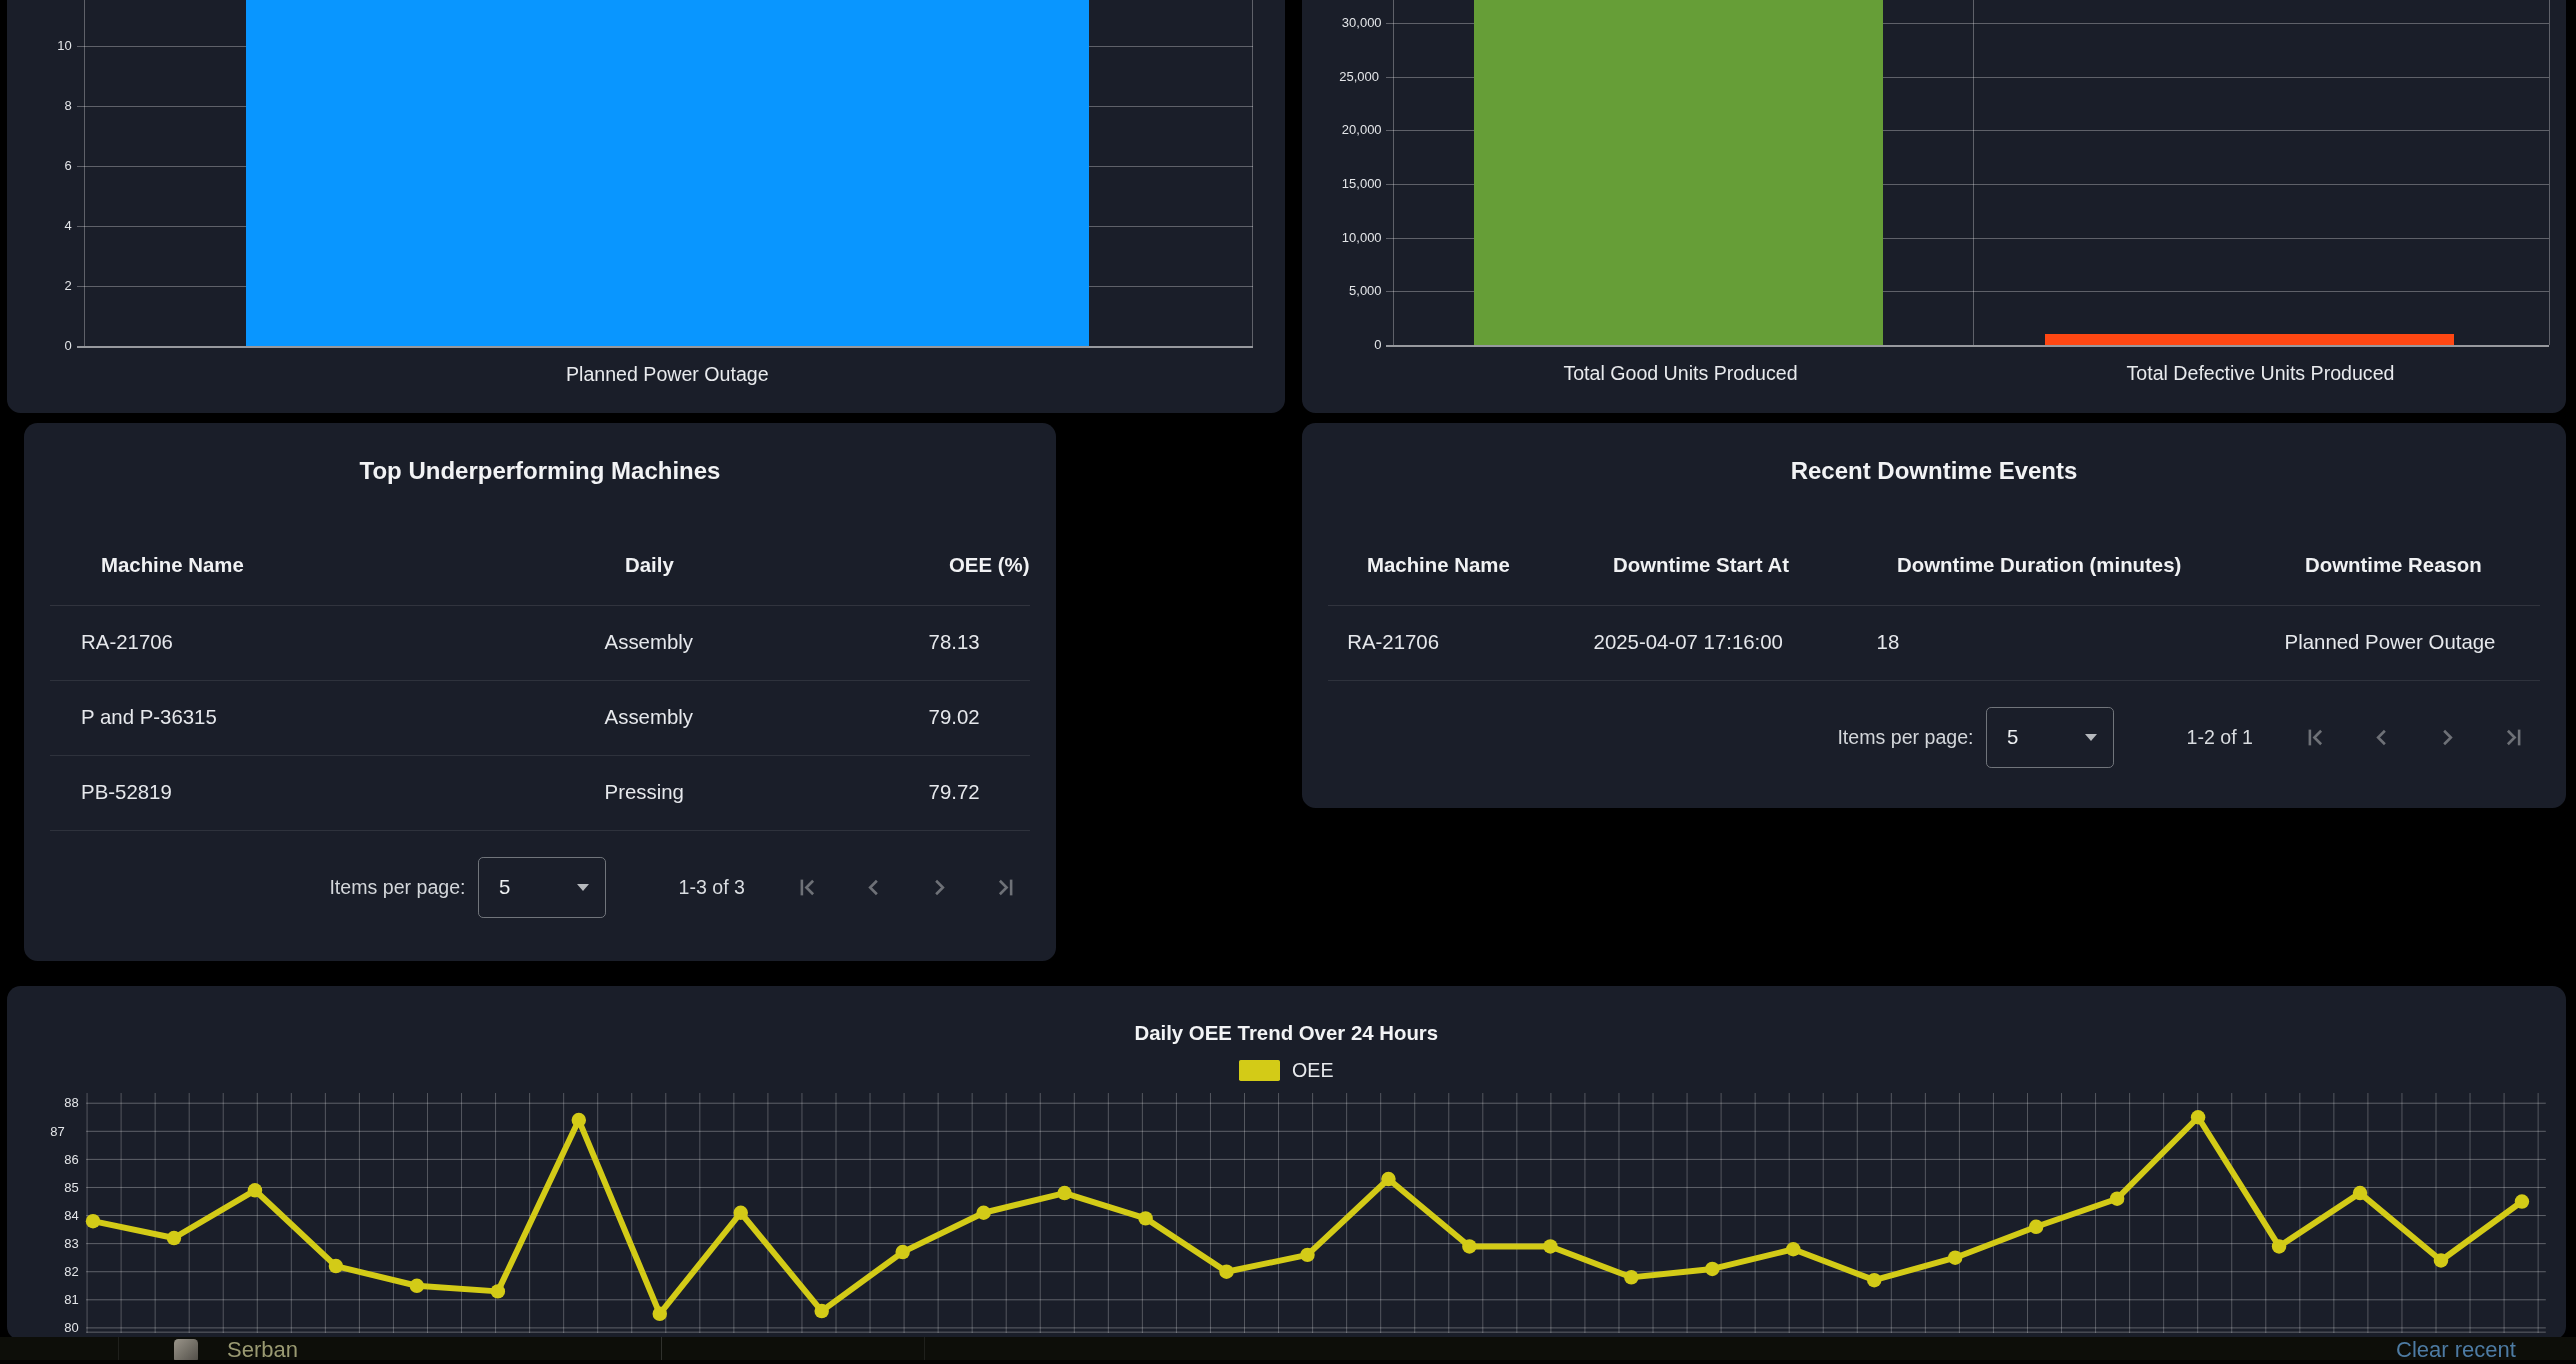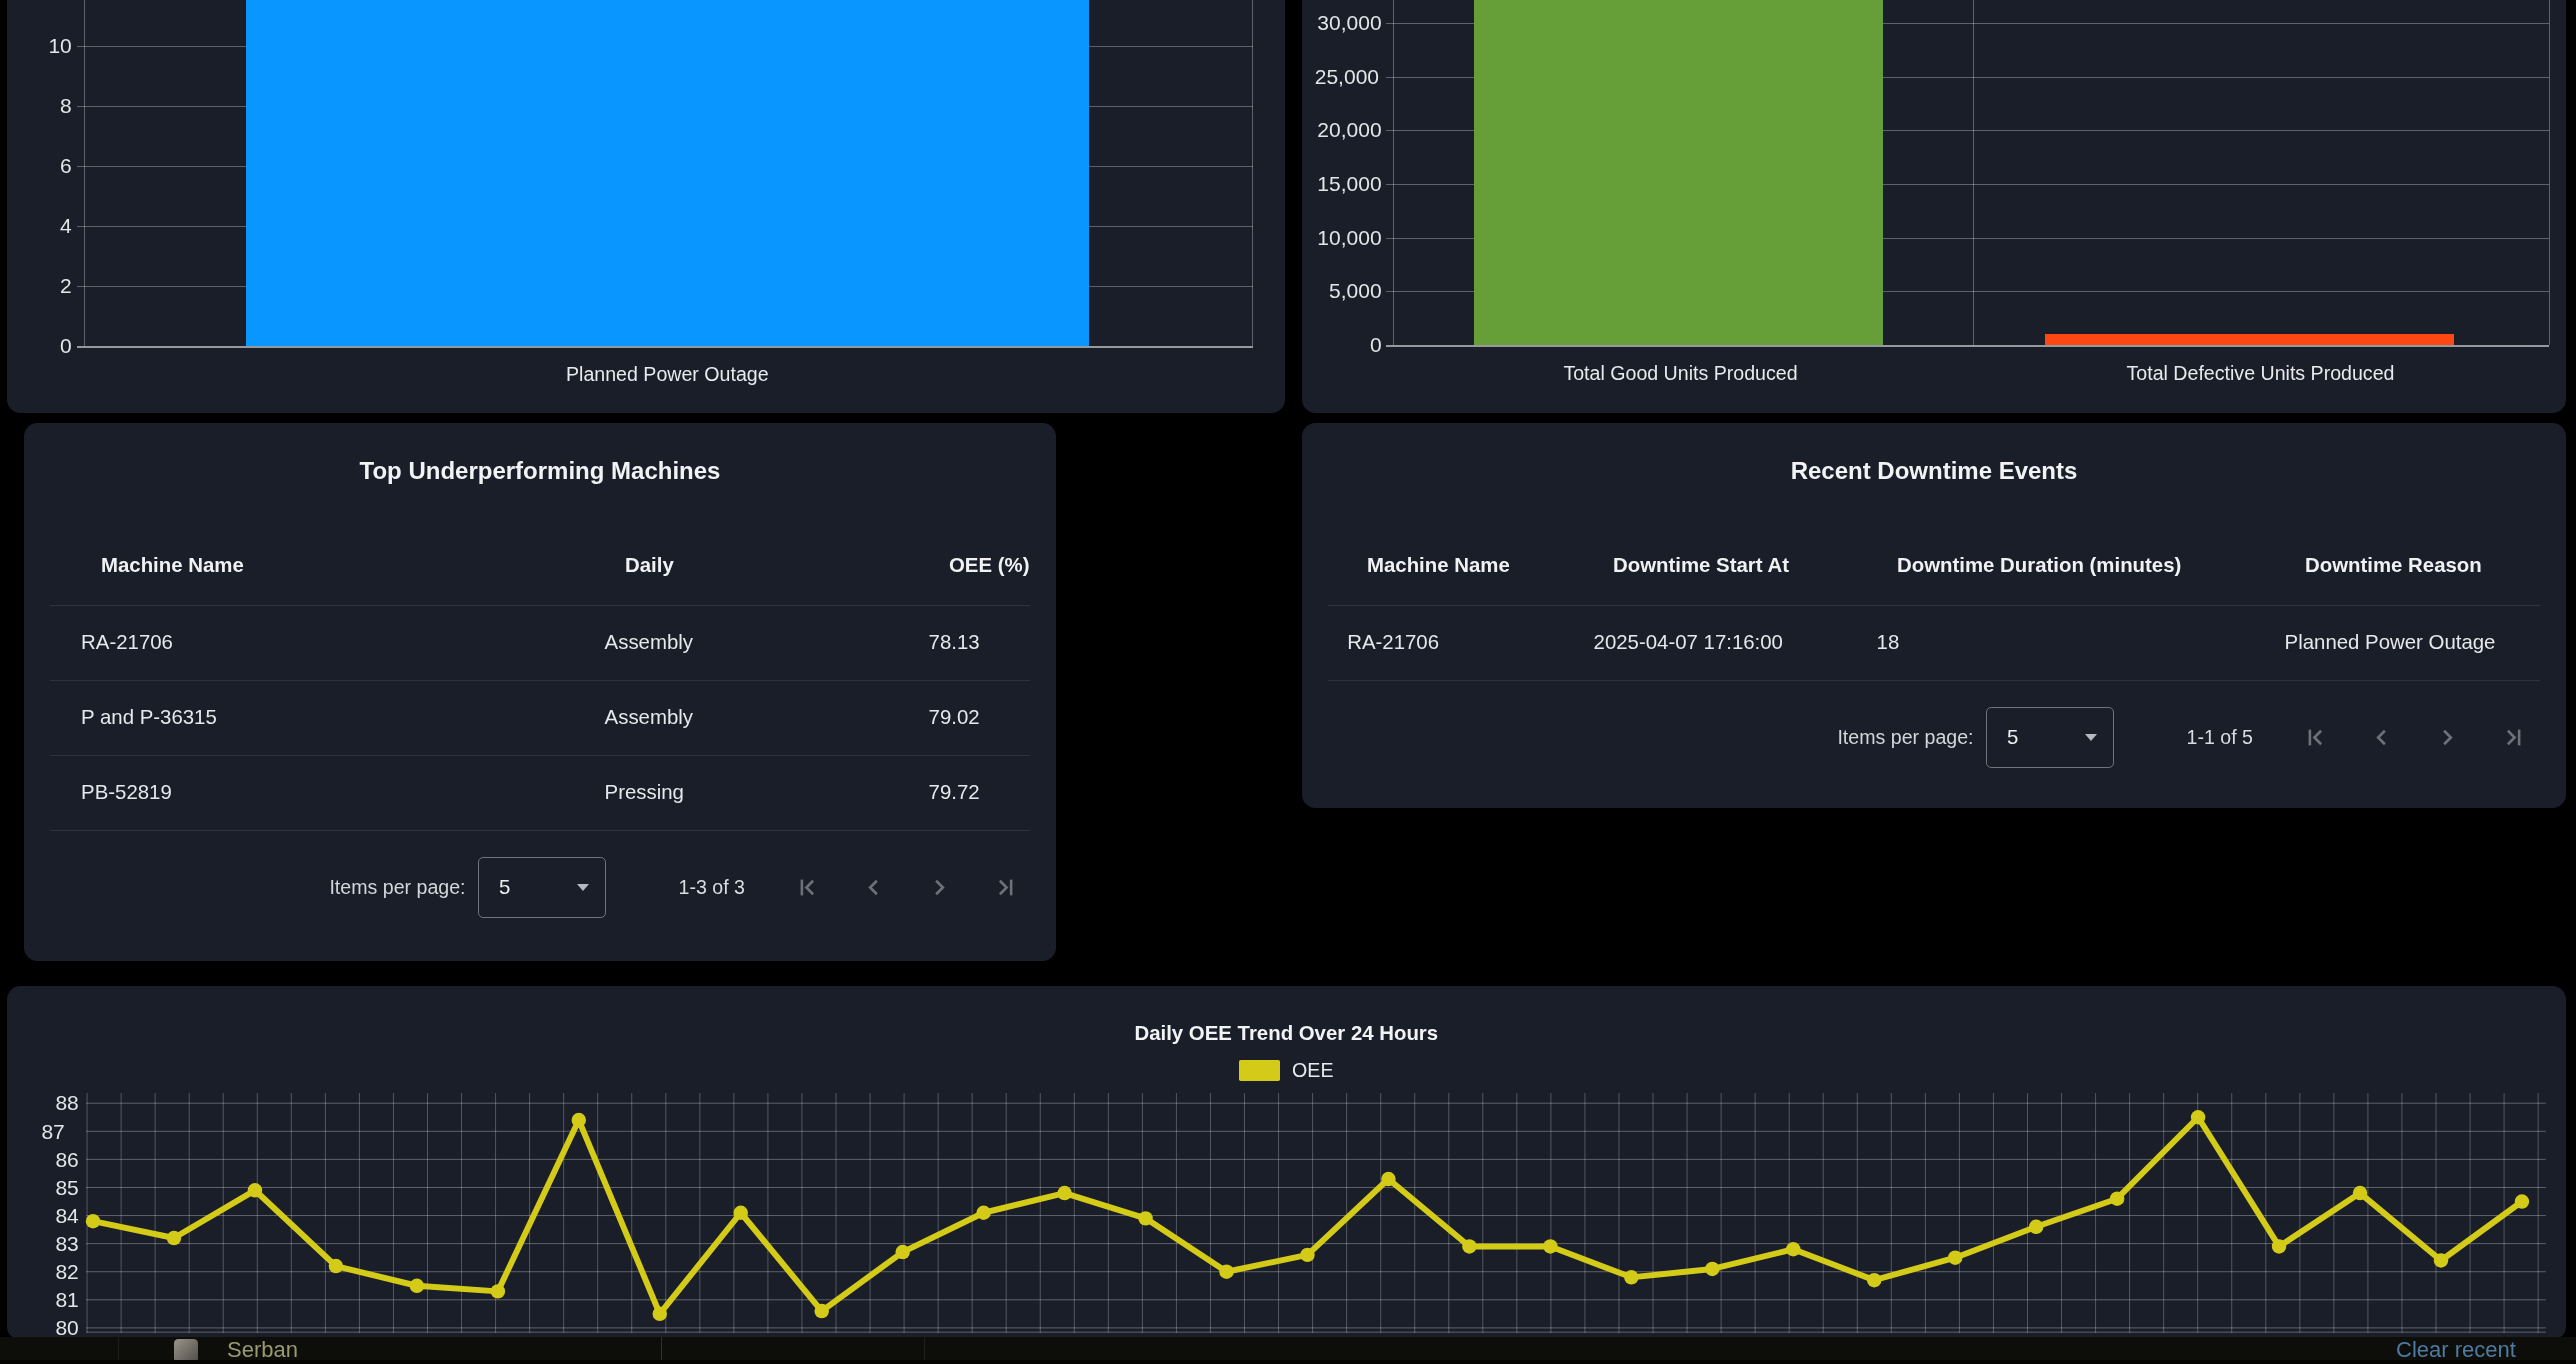--- a/index.html
+++ b/index.html
@@ -9,21 +9,21 @@
   .card{position:absolute;background:#1a1e29;border-radius:13.6px;overflow:hidden;}
   #card-c1{left:6.8px;top:0;width:1278px;height:413px;border-radius:0 0 13.6px 13.6px;}
   #card-c2{left:1302px;top:0;width:1264px;height:413px;border-radius:0 0 13.6px 13.6px;}
   #card-t1{left:24px;top:423px;width:1032px;height:538px;}
   #card-t2{left:1302px;top:423px;width:1264px;height:385px;}
   #card-c3{left:6.8px;top:986px;width:2559px;height:354px;}
   .plot{position:absolute;inset:0;}
   .gridline-h{position:absolute;height:0.9px;background:rgba(255,255,255,0.30);}
   .gridline-h.axis-base{background:rgba(255,255,255,0.55);height:1.7px;}
   .gridline-v{position:absolute;width:0.9px;background:rgba(255,255,255,0.30);}
-  .tick-label{position:absolute;width:77px;text-align:right;font-size:21px;line-height:22px;color:#e3e5e8;}
+  .tick-label{position:absolute;width:77px;text-align:right;font-size:13px;line-height:22px;color:#e3e5e8;}
   .bar{position:absolute;}
   .cat-label{position:absolute;width:545px;text-align:center;font-size:19.6px;color:#e8eaed;}
   .card-title{position:absolute;left:0;right:0;top:34px;margin:0;text-align:center;
               font-size:24px;font-weight:700;color:#f2f3f5;}
   .thead{position:absolute;left:0;right:0;top:128px;height:29px;}
   .th{position:absolute;font-size:20.4px;font-weight:700;line-height:29px;color:#f0f1f3;white-space:nowrap;margin-left:20px;}
   .tbody{position:absolute;left:0;right:0;top:0;bottom:0;}
   .head-divider{position:absolute;left:25.6px;right:25.6px;height:0.9px;top:182px;background:rgba(255,255,255,0.10);}
   .tr{position:absolute;left:25.6px;right:25.6px;height:75px;border-bottom:0.9px solid rgba(255,255,255,0.09);}
   .td{position:absolute;font-size:20.4px;line-height:75px;color:#e6e8ec;white-space:nowrap;}
@@ -185,21 +185,21 @@
           <div class="td" style="left: 549px;">18</div>
           <div class="td" style="left: 957px;">Planned Power Outage</div>
         </div>
       </div>
     <div class="paginator">
       <span class="pg-label">Items per page:</span>
       <div class="pg-select">
         <span class="val">5</span>
         <span class="caret"></span>
       </div>
-      <span class="pg-range">1-1 of 5</span>
+      <span class="pg-range">1-2 of 1</span>
       <span class="pg-nav">
         <button class="pg-btn" aria-label="First page">
           <svg width="27" height="27" viewBox="0 0 24 24" fill="none" stroke="#6e7177" stroke-width="2.3">
               <path d="M7 5v14"></path>
               <path d="M17 6l-6 6 6 6"></path>
             </svg>
         </button>
         <button class="pg-btn" aria-label="Previous page">
           <svg width="27" height="27" viewBox="0 0 24 24" fill="none" stroke="#6e7177" stroke-width="2.3">
               <path d="M15 6l-6 6 6 6"></path>

